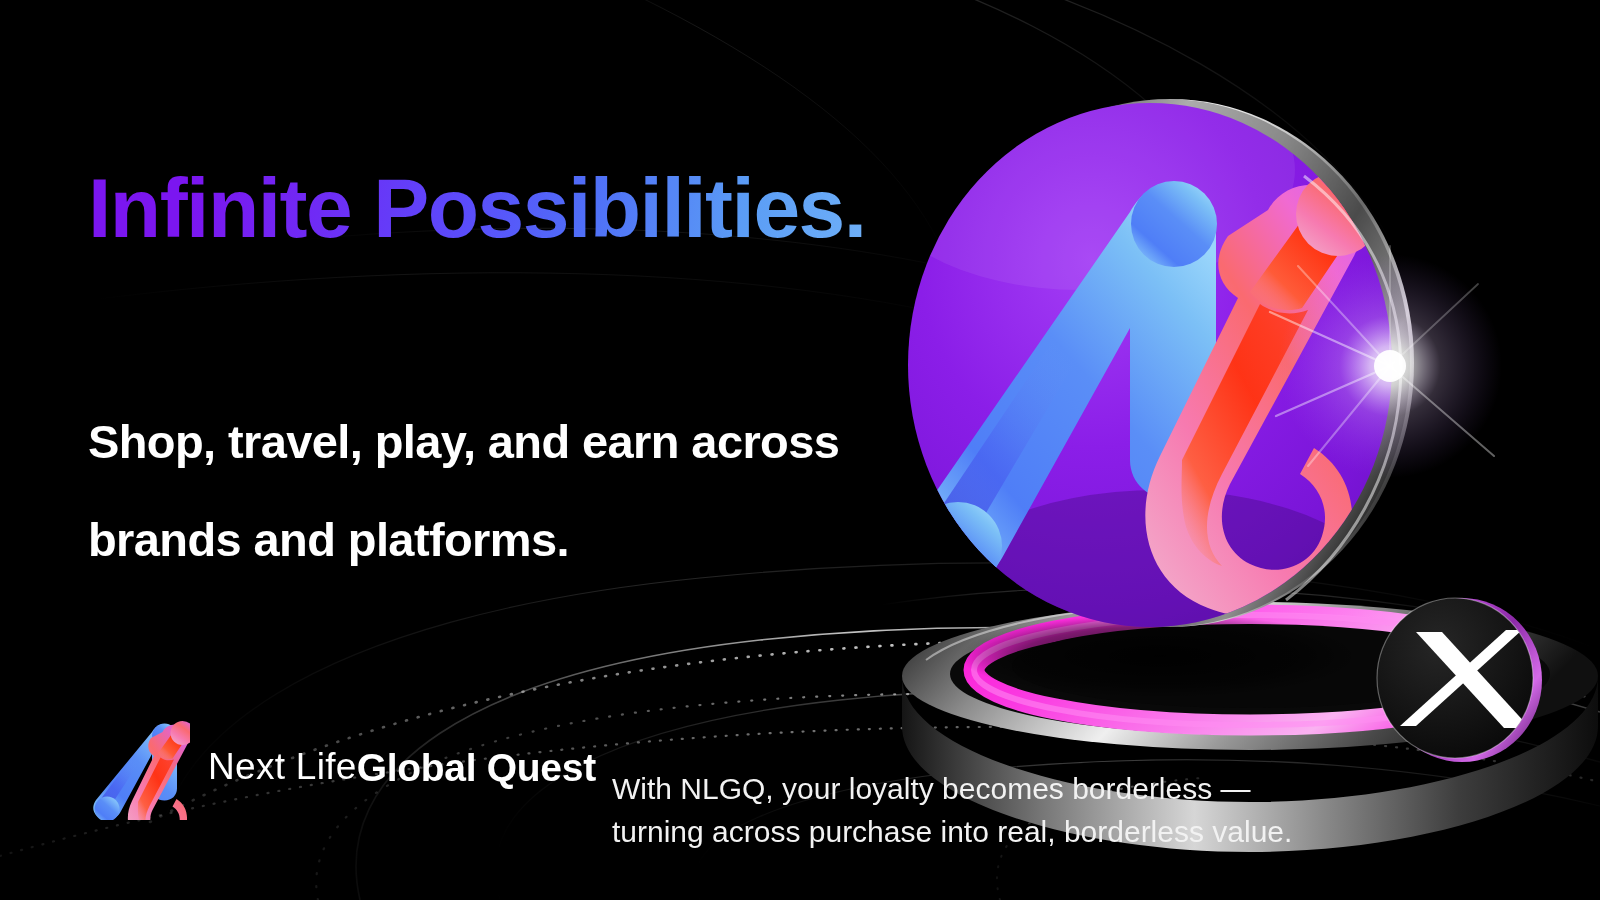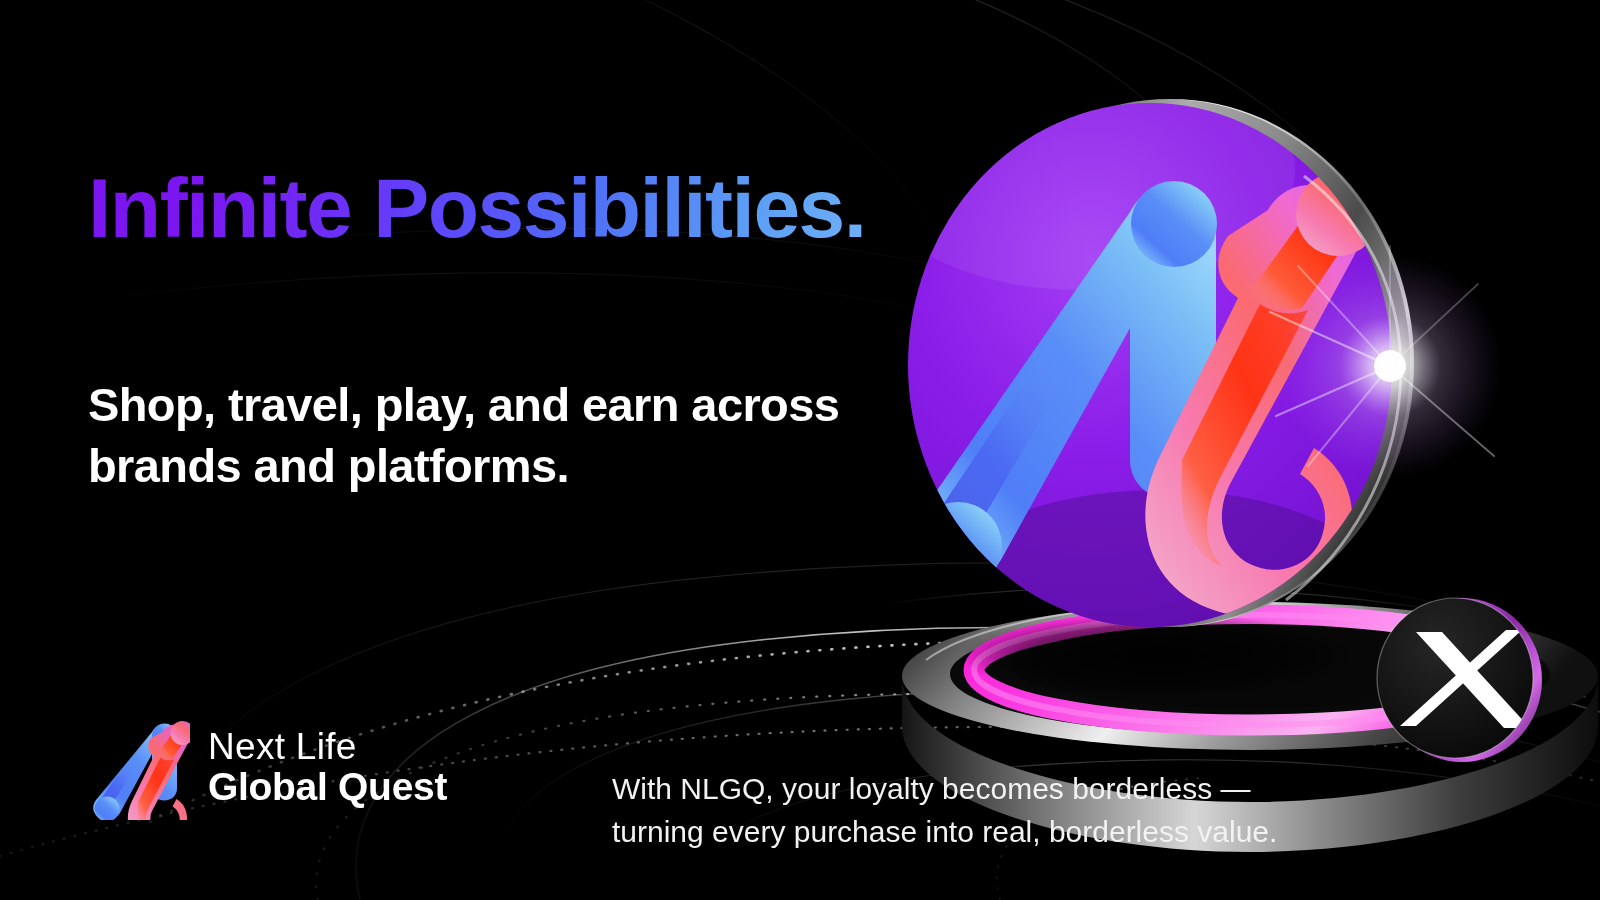--- a/index.html
+++ b/index.html
@@ -59,39 +59,38 @@
     position: absolute;
     left: 88px;
     top: 335px;
     font-size: 47px;
     font-weight: 700;
     line-height: 1.3;
     letter-spacing: -0.6px;
     color: #ffffff;
     white-space: nowrap;
   }
-  .subhead .line { display: block; }
+  .subhead .line { display: block; margin-top: 37px; }
 
   
   .brand {
     position: absolute;
     left: 92px;
     top: 716px;
     display: flex;
     align-items: center;
     gap: 18px;
   }
   .brand-mark {
     width: 98px;
     height: 104px;
     flex: none;
   }
   .brand-text {
     display: flex;
-    flex-direction: column;
     line-height: 1.04;
   }
   .brand-line1 {
     font-size: 37px;
     font-weight: 300;
     color: #ffffff;
     letter-spacing: 0.3px;
   }
   .brand-line2 {
     font-size: 39px;
@@ -473,16 +472,16 @@
       <circle cx="181" cy="34" r="24" fill="url(#bPink)"></circle>
     </svg>
     <div class="brand-text">
       <span class="brand-line1">Next Life</span>
       <span class="brand-line2">Global Quest</span>
     </div>
   </div>
 
   <p class="tagline">
     <span class="line">With NLGQ, your loyalty becomes borderless —</span>
-    <span class="line">turning every purchase into real, borderless value.</span>
+    <span class="line">turning across purchase into real, borderless value.</span>
   </p>
 
 </div>
 
 </body></html>

